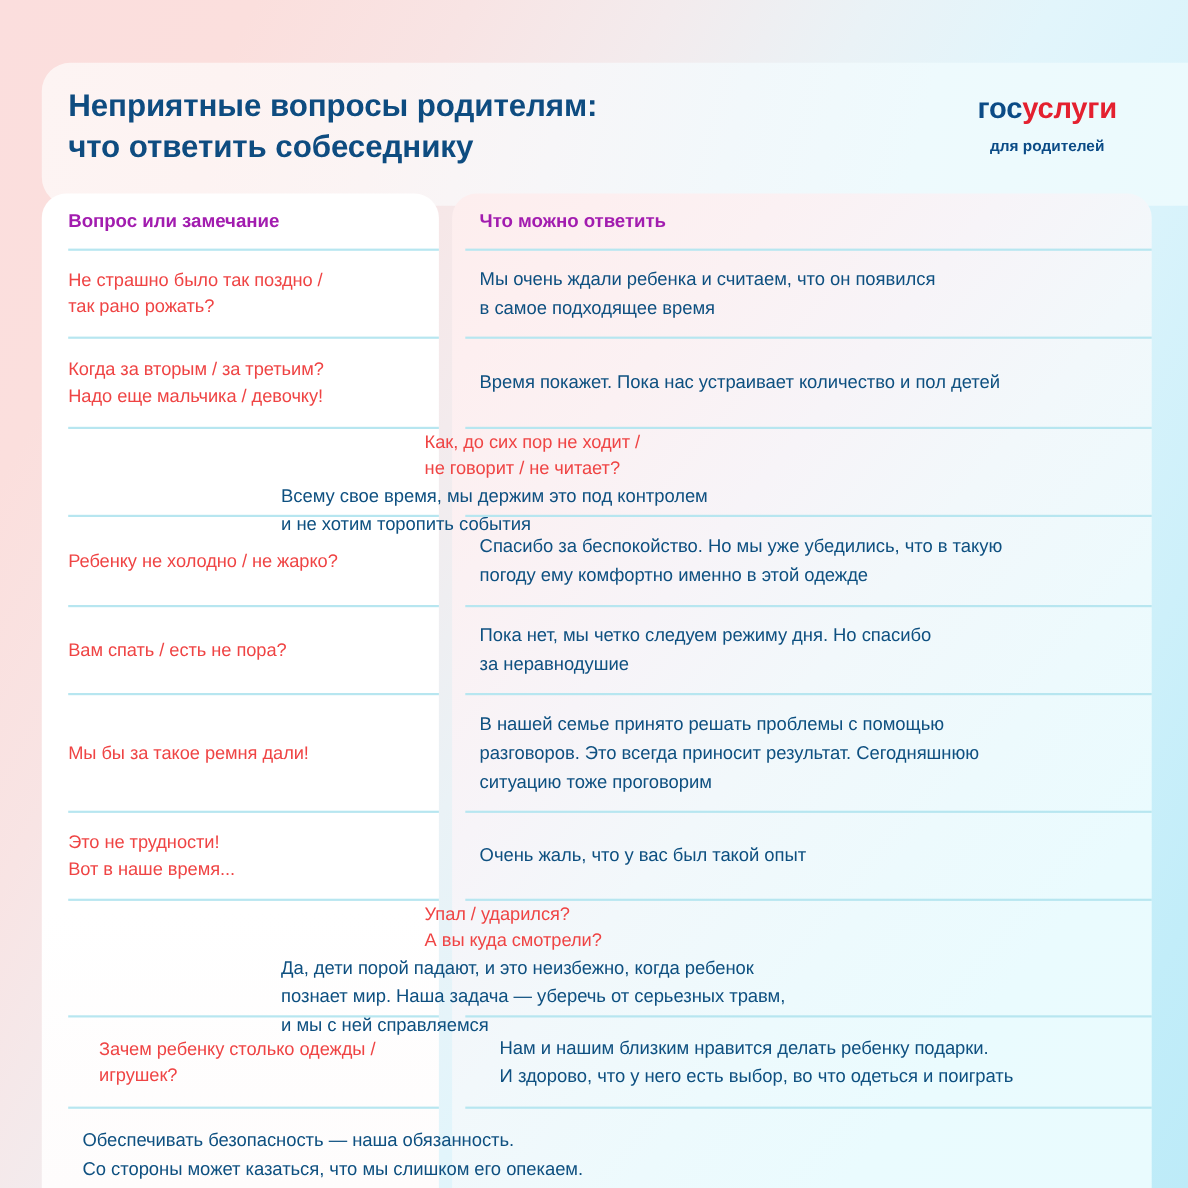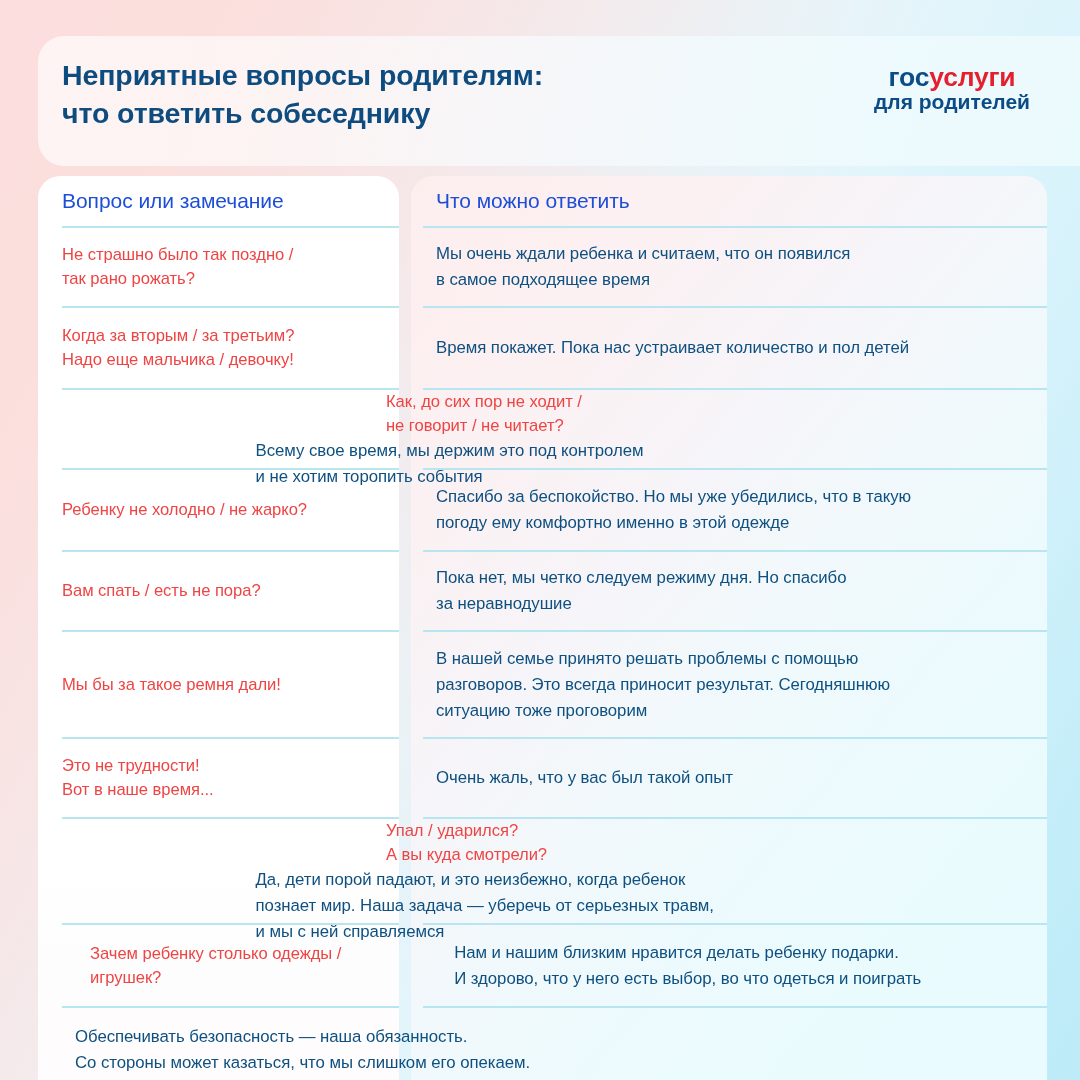--- a/index.html
+++ b/index.html
@@ -30,21 +30,21 @@
         #d9f3fb 70%,
         #cdf0fa 82%,
         #c2edf9 92%,
         #bdebf8 100%);
   }
 
   
   #header-card {
     position: absolute;
     left: 38px;
-    top: 36px;
+    top: 57px;
     width: 1042px;
     height: 130px;
     border-top-left-radius: 26px;
     border-bottom-left-radius: 26px;
     border-top-right-radius: 0;
     background:
       linear-gradient(105deg,
         #fdf4f3 0%,
         #fdf3f2 16%,
         #fbf4f4 30%,
@@ -76,22 +76,22 @@
   }
   #logo-wordmark {
     font-size: 26.5px;
     font-weight: bold;
     line-height: 30px;
     letter-spacing: -0.2px;
   }
   #logo-wordmark .seg-gos { color: #0b4b86; }
   #logo-wordmark .seg-uslugi { color: #e4202f; }
   #logo-sub {
-    margin-top: 0;
-    font-size: 21px;
+    margin-top: 10px;
+    font-size: 14px;
     font-weight: bold;
     color: #0b4b86;
     line-height: 19px;
   }
 
   
   #panel-left {
     position: absolute;
     left: 38px;
     top: 176px;
@@ -150,23 +150,23 @@
     color: #0e5080;
     font-weight: normal;
     font-size: 16.8px;
     line-height: 26px;
     letter-spacing: -0.05px;
   }
   .cell-q .ln, .cell-a .ln { display: block; white-space: nowrap; }
 
   
   #head-row .cell-q, #head-row .cell-a {
-    font-weight: normal;
-    font-size: 21px;
-    color: #1d4ed8;
+    font-weight: bold;
+    font-size: 17px;
+    color: #a21caf;
   }
 
   
   .divider {
     position: relative;
     height: 2px;
     display: flex;
   }
   .divider .seg-l {
     width: 361px;

